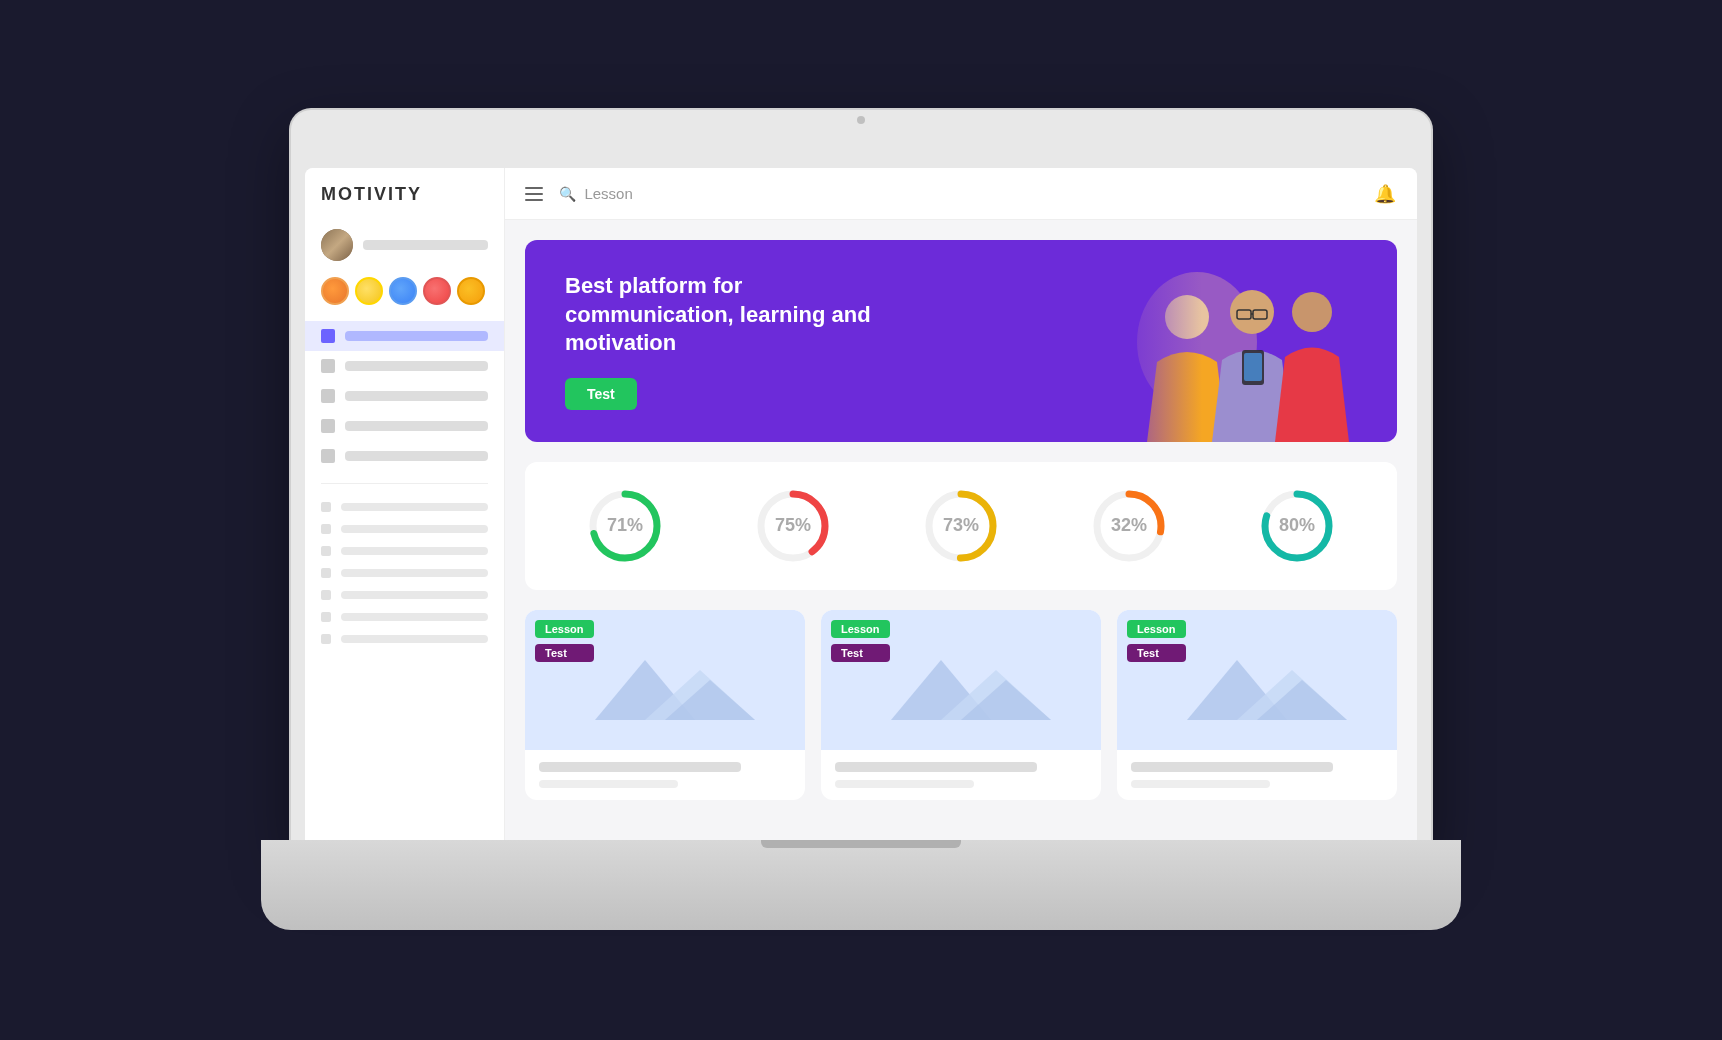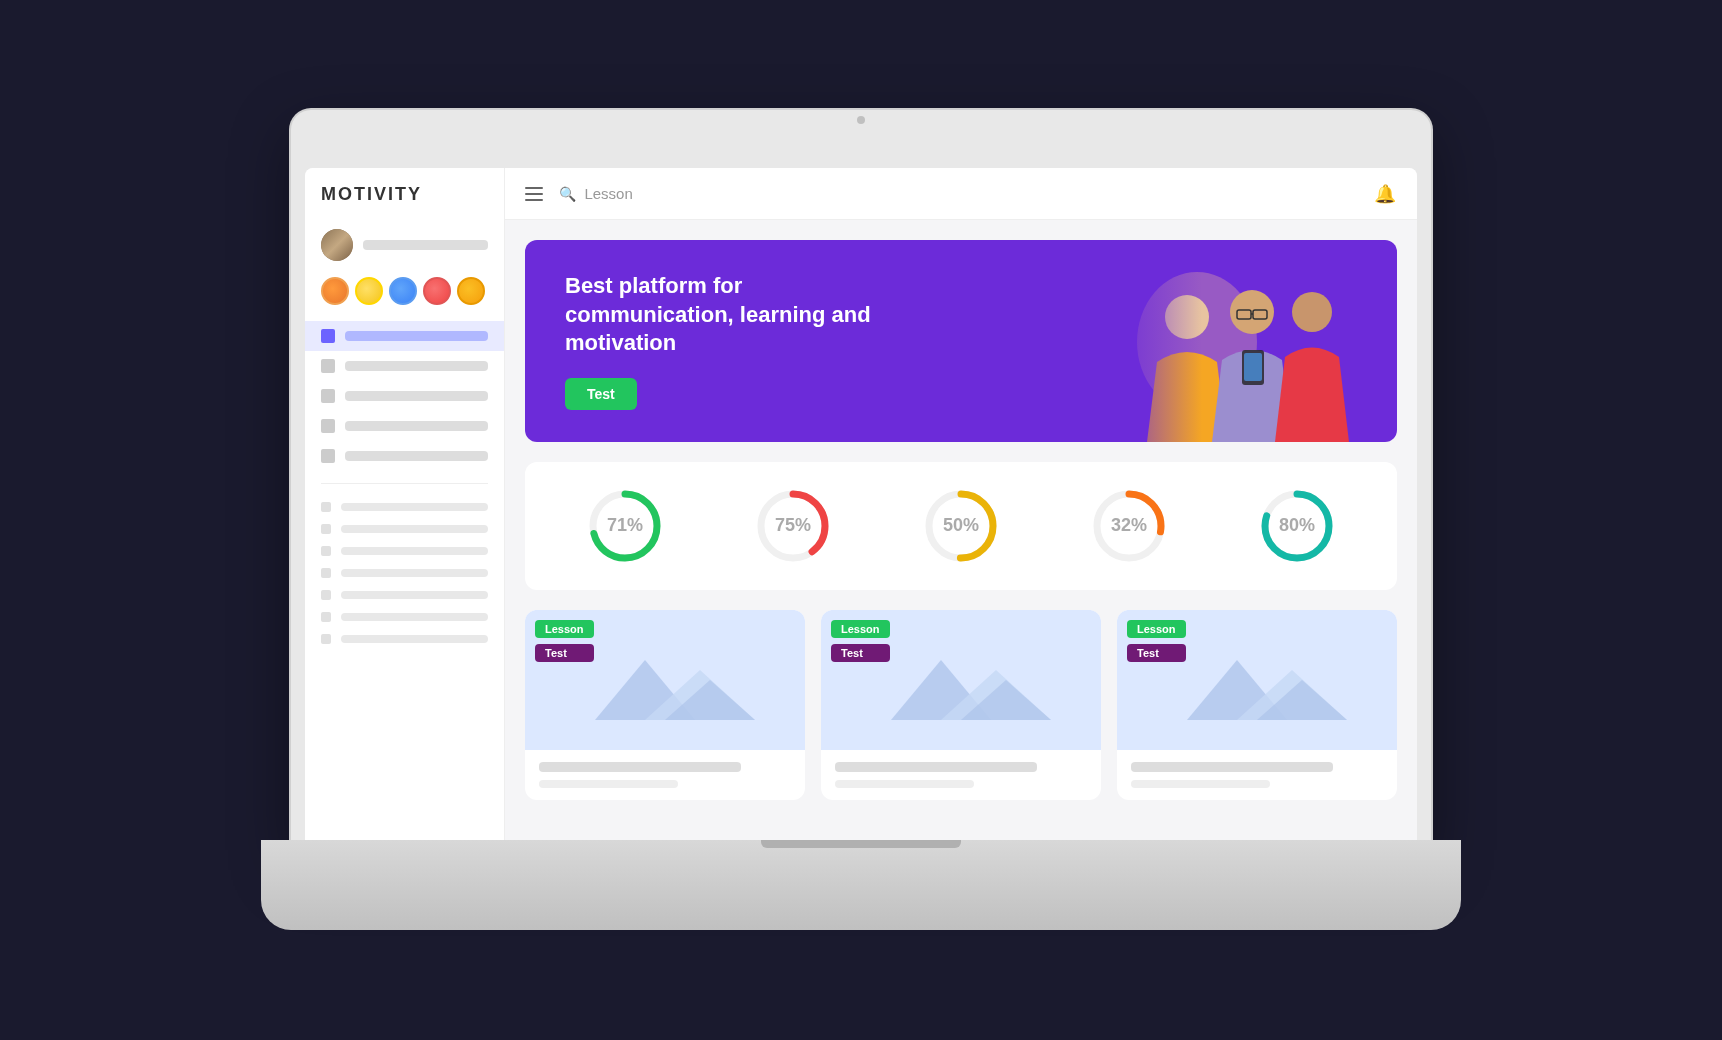--- a/index.html
+++ b/index.html
@@ -569,21 +569,21 @@
                 <div class="circle-text">75%</div>
               </div>
             </div>
 
             <div class="progress-item">
               <div class="circle-container">
                 <svg width="80" height="80" viewBox="0 0 80 80">
                   <circle cx="40" cy="40" r="32" fill="none" stroke="#f0f0f0" stroke-width="7"></circle>
                   <circle cx="40" cy="40" r="32" fill="none" stroke="#eab308" stroke-width="7" stroke-dasharray="201" stroke-dashoffset="100" stroke-linecap="round"></circle>
                 </svg>
-                <div class="circle-text">50%</div>
+                <div class="circle-text">73%</div>
               </div>
             </div>
 
             <div class="progress-item">
               <div class="circle-container">
                 <svg width="80" height="80" viewBox="0 0 80 80">
                   <circle cx="40" cy="40" r="32" fill="none" stroke="#f0f0f0" stroke-width="7"></circle>
                   <circle cx="40" cy="40" r="32" fill="none" stroke="#f97316" stroke-width="7" stroke-dasharray="201" stroke-dashoffset="145" stroke-linecap="round"></circle>
                 </svg>
                 <div class="circle-text">32%</div>

